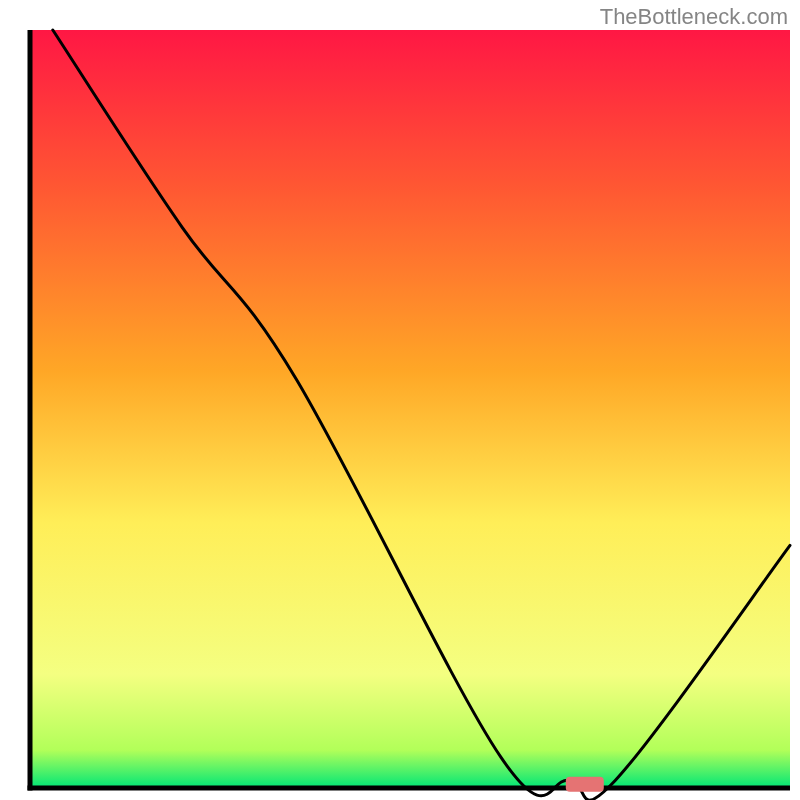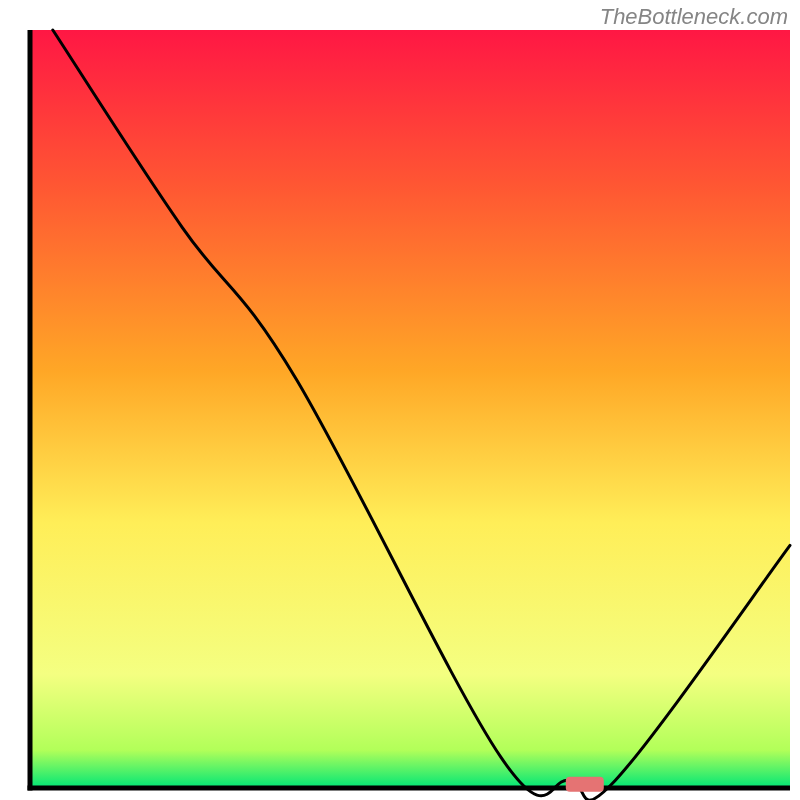--- a/index.html
+++ b/index.html
@@ -7,21 +7,20 @@
     padding: 0;
     width: 800px;
     height: 800px;
     background: white;
     font-family: Arial, sans-serif;
   }
   .chart-container {
     position: relative;
     width: 800px;
     height: 800px;
-    font-style: italic;
   }
   .watermark {
     position: absolute;
     top: 4px;
     right: 12px;
     font-size: 22px;
     color: #858585;
     font-weight: normal;
     z-index: 10;
   }

